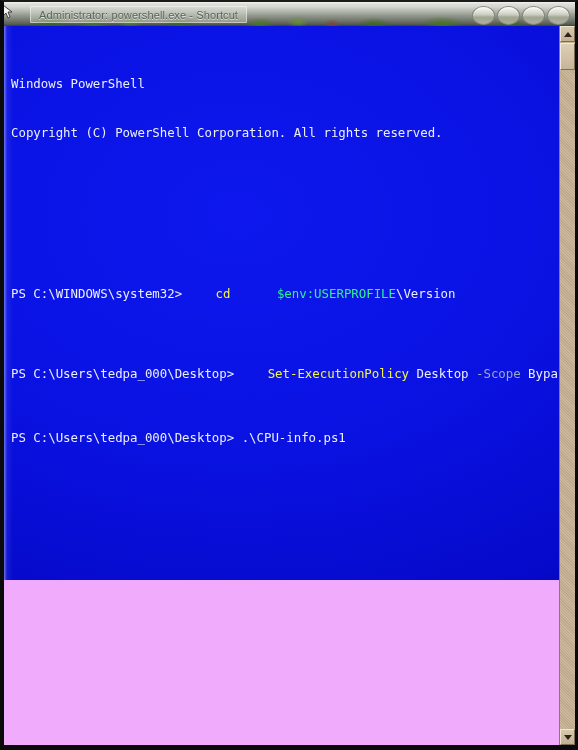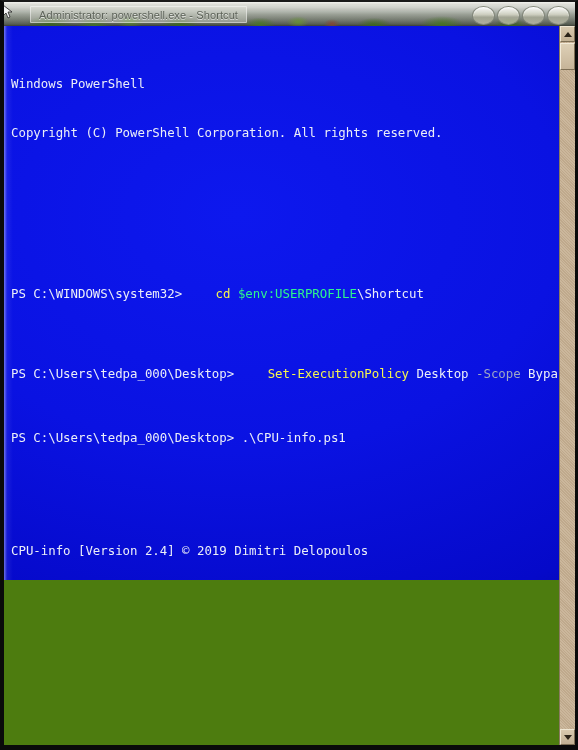--- a/index.html
+++ b/index.html
@@ -11,21 +11,21 @@
     background: #000;
     font-family: "DejaVu Sans Mono", monospace;
   }
 
   
   #window {
     position: absolute;
     left: 0; top: 0;
     width: 578px;
     height: 750px;
-    background: #4d7c0f;
+    background: #f0abfc;
     overflow: hidden;
   }
 
   
   #frame-border {
     position: absolute;
     left: 0; top: 0;
     width: 578px; height: 750px;
     border-left: 4px solid #0a0a0a;
     border-right: 3px solid #0a0a0a;
@@ -163,21 +163,21 @@
     font-size: 12.4px;
     line-height: 16.1px;
     color: #e8e8f4;
     white-space: pre;
     letter-spacing: -0.02px;
   }
   .ln { height: 16.1px; white-space: pre; }
 
   .w  { color: #eceff8; }            
   .y  { color: #f7f74e; margin-left: 26px; }            
-  .g  { color: #2ef58c; }            
+  .g  { color: #2ef58c; margin-left: 39px; }            
   .gy { color: #9fa8c4; text-align: right; }
 
   
   #scrollbar {
     position: absolute;
     right: 3px; top: 26px;
     width: 16px;
     height: 719px;
     background:
       repeating-linear-gradient(45deg,
@@ -262,29 +262,28 @@
   <div id="console">
     <div id="console-left-bevel"></div>
 
     <div id="term">
 
       <div class="ln"><span class="w">Windows PowerShell</span></div>
       <div class="ln"><span class="w">Copyright (C) PowerShell Corporation. All rights reserved.</span></div>
       <div class="ln"> </div>
       <div class="ln"> </div>
 
-      <div class="ln"><span class="w">PS C:\WINDOWS\system32&gt;</span><span class="w"> </span><span class="y">cd</span><span class="w"> </span><span class="g">$env:USERPROFILE</span><span class="w">\Shortcut</span></div>
+      <div class="ln"><span class="w">PS C:\WINDOWS\system32&gt;</span><span class="w"> </span><span class="y">cd</span><span class="w"> </span><span class="g">$env:USERPROFILE</span><span class="w">\Version</span></div>
 
 
       <div class="ln"><span class="w">PS C:\Users\tedpa_000\Desktop&gt;</span><span class="w"> </span><span class="y">Set-ExecutionPolicy</span><span class="w"> </span><span class="w">Desktop</span><span class="w"> </span><span class="gy">-Scope</span><span class="w"> </span><span class="w">Bypass</span><span class="w"> </span><span class="gy">-Force</span></div>
 
       <div class="ln"><span class="w">PS C:\Users\tedpa_000\Desktop&gt;</span><span class="w"> </span><span class="w">.\CPU-info.ps1</span></div>
 
       <div class="ln"> </div>
-      <div class="ln"><span class="w">CPU-info [Version 2.4] © 2019 Dimitri Delopoulos</span></div>
       <div class="ln"> </div>
       <div class="ln"> </div>
 
       
 
       
       
 
       
 

